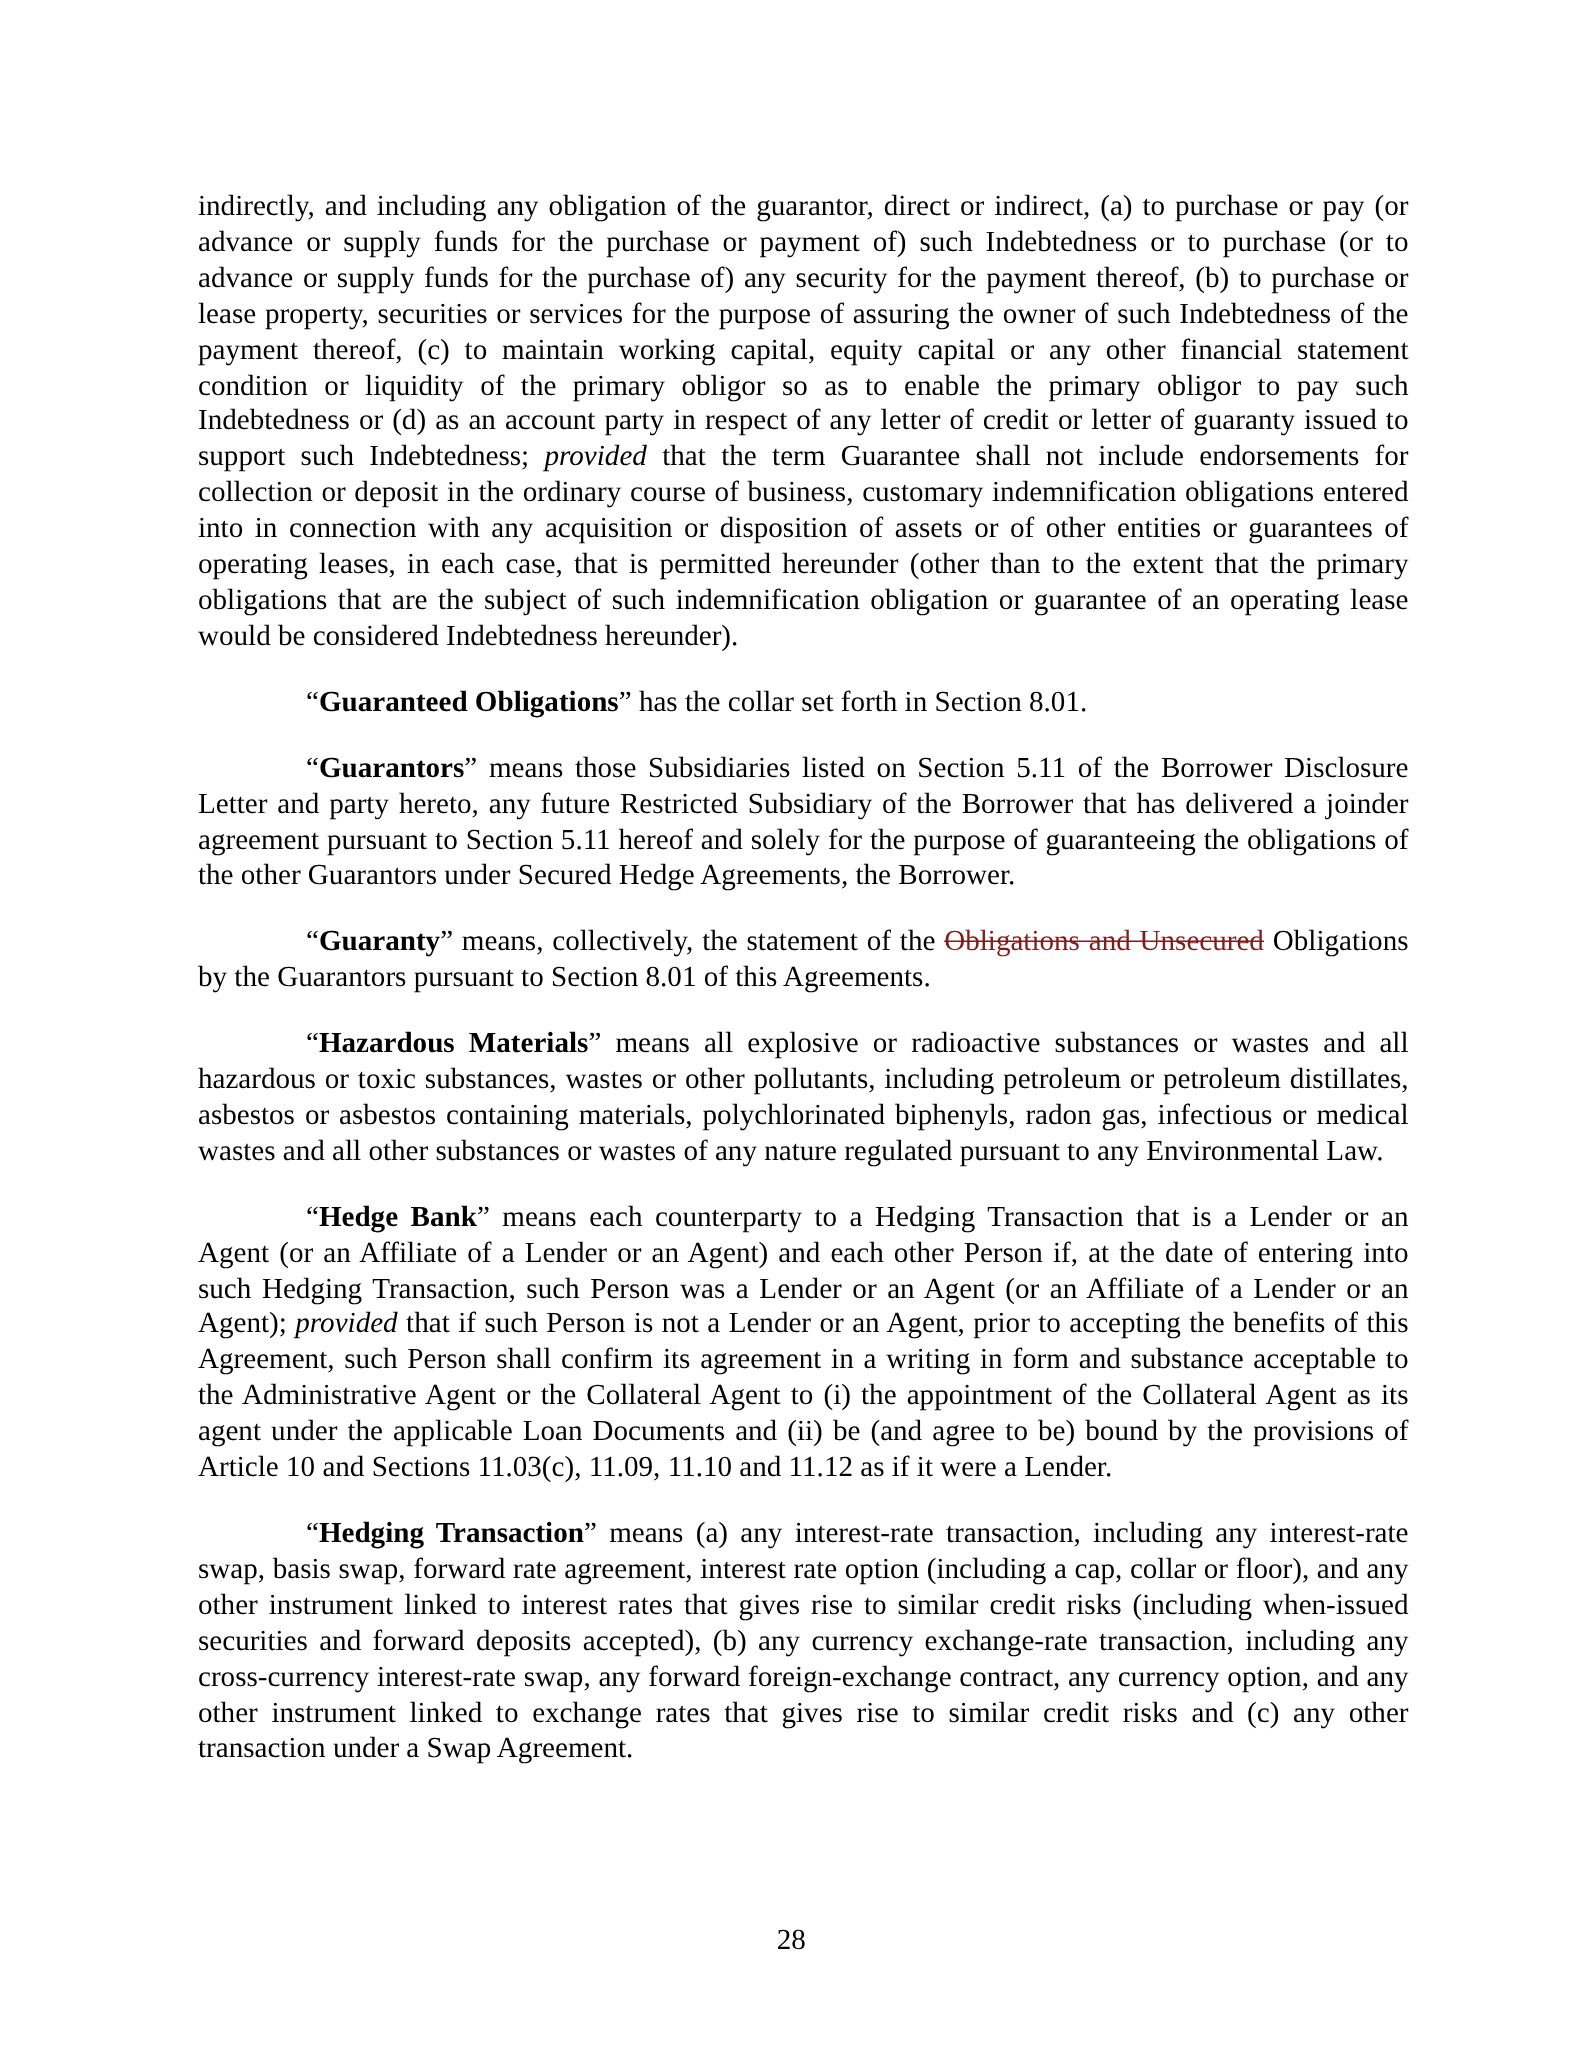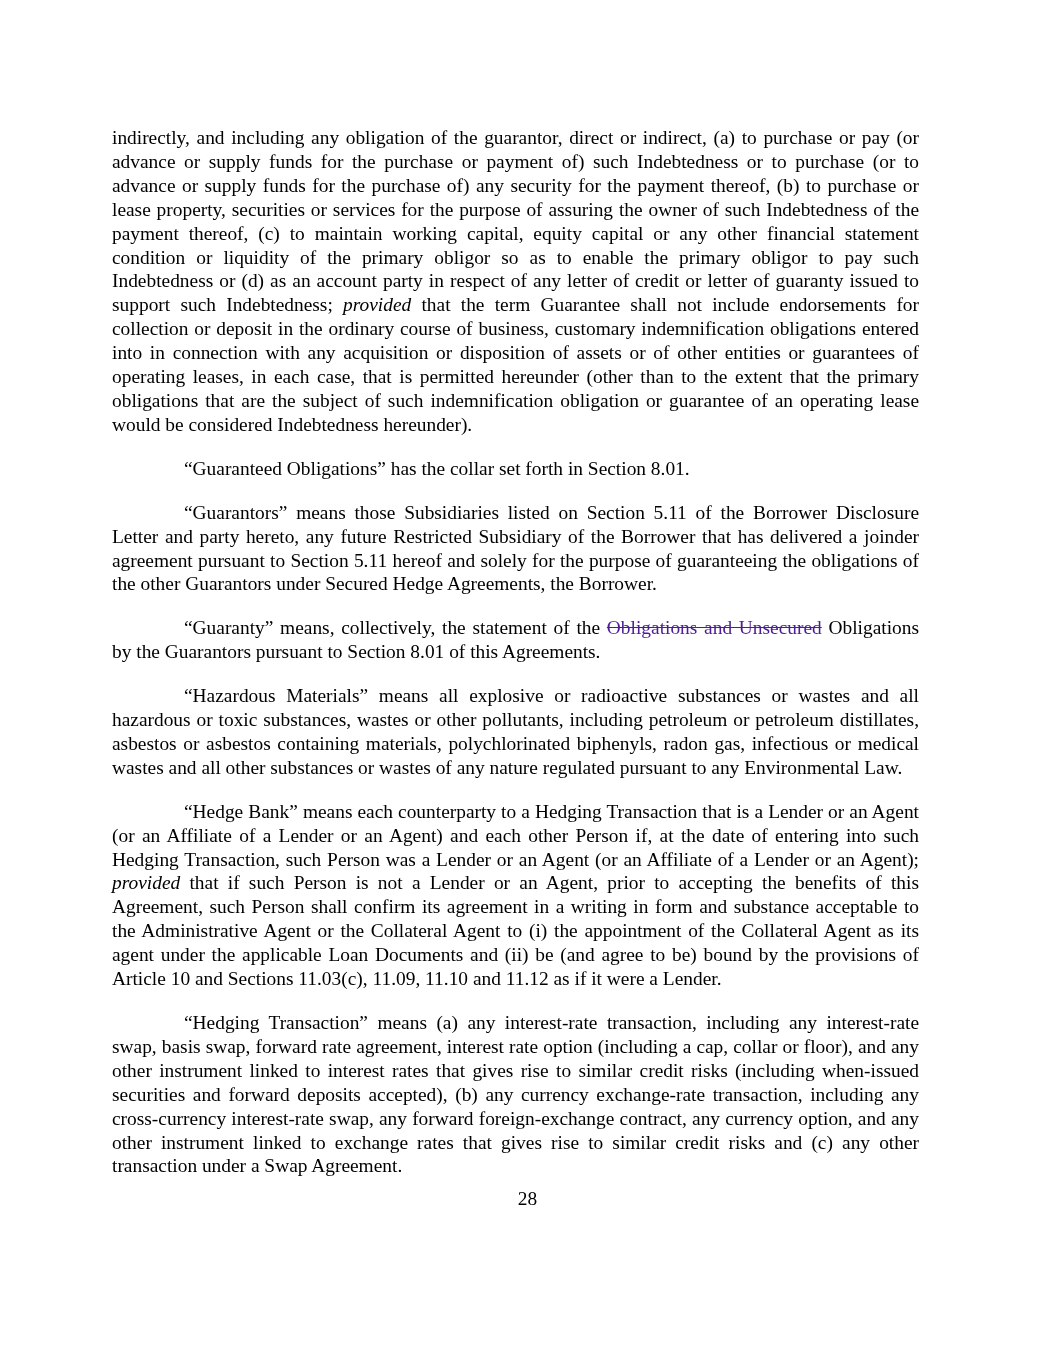--- a/index.html
+++ b/index.html
@@ -1,29 +1,29 @@
 <!DOCTYPE html>
 <html><head>
 <meta charset="utf-8">
 <style>
   html, body { margin: 0; padding: 0; background: #ffffff; }
   body { width: 1055px; height: 1365px; position: relative; overflow: hidden; }
   .page {
-    position: absolute; left: 112px; top: 126px; width: 807px;
+    position: absolute; left: 132px; top: 126px; width: 807px;
     font-family: "Liberation Serif", serif; font-size: 19.4px; line-height: 23.9px;
     color: #000; text-align: justify;
   }
   .para { margin: 0 0 20px 0; }
   .para.indent { text-indent: 72px; }
   .u { }
-  .b { font-weight: normal; }
+  .b { font-weight: bold; }
   .i { font-style: italic; }
-  .del { color: #4c1d95; text-decoration: line-through; }
+  .del { color: #7f1d1d; text-decoration: line-through; }
   .pagenum {
-    position: absolute; left: 0; width: 1055px; top: 1188px; text-align: center;
+    position: absolute; left: 0; width: 1055px; top: 1283px; text-align: center;
     font-family: "Liberation Serif", serif; font-size: 19.4px; color: #000;
   }
 </style>
 </head>
 <body>
 
 <div class="page">
   <p class="para"><span>indirectly, and including any obligation of the guarantor, direct or indirect, (a) to purchase or pay (or advance or supply funds for the purchase or payment of) such Indebtedness or to purchase (or to advance or supply funds for the purchase of) any security for the payment thereof, (b) to purchase or lease property, securities or services for the purpose of assuring the owner of such Indebtedness of the payment thereof, (c) to maintain working capital, equity capital or any other financial statement condition or liquidity of the primary obligor so as to enable the primary obligor to pay such Indebtedness or (d) as an account party in respect of any letter of credit or letter of guaranty issued to support such Indebtedness; </span><span class="i">provided</span><span> that the term Guarantee shall not include endorsements for collection or deposit in the ordinary course of business, customary indemnification obligations entered into in connection with any acquisition or disposition of assets or of other entities or guarantees of operating leases, in each case, that is permitted hereunder (other than to the extent that the primary obligations that are the subject of such indemnification obligation or guarantee of an operating lease would be considered Indebtedness hereunder).</span></p>
   <p class="para indent"><span>“</span><span class="b">Guaranteed Obligations</span><span>” has the collar set forth in </span><span class="u">Section 8.01</span><span>.</span></p>
   <p class="para indent"><span>“</span><span class="b">Guarantors</span><span>” means those Subsidiaries listed on </span><span class="u">Section 5.11</span><span> of the Borrower Disclosure Letter and party hereto, any future Restricted Subsidiary of the Borrower that has delivered a joinder agreement pursuant to </span><span class="u">Section 5.11</span><span> hereof and solely for the purpose of guaranteeing the obligations of the other Guarantors under Secured Hedge Agreements, the Borrower.</span></p>

